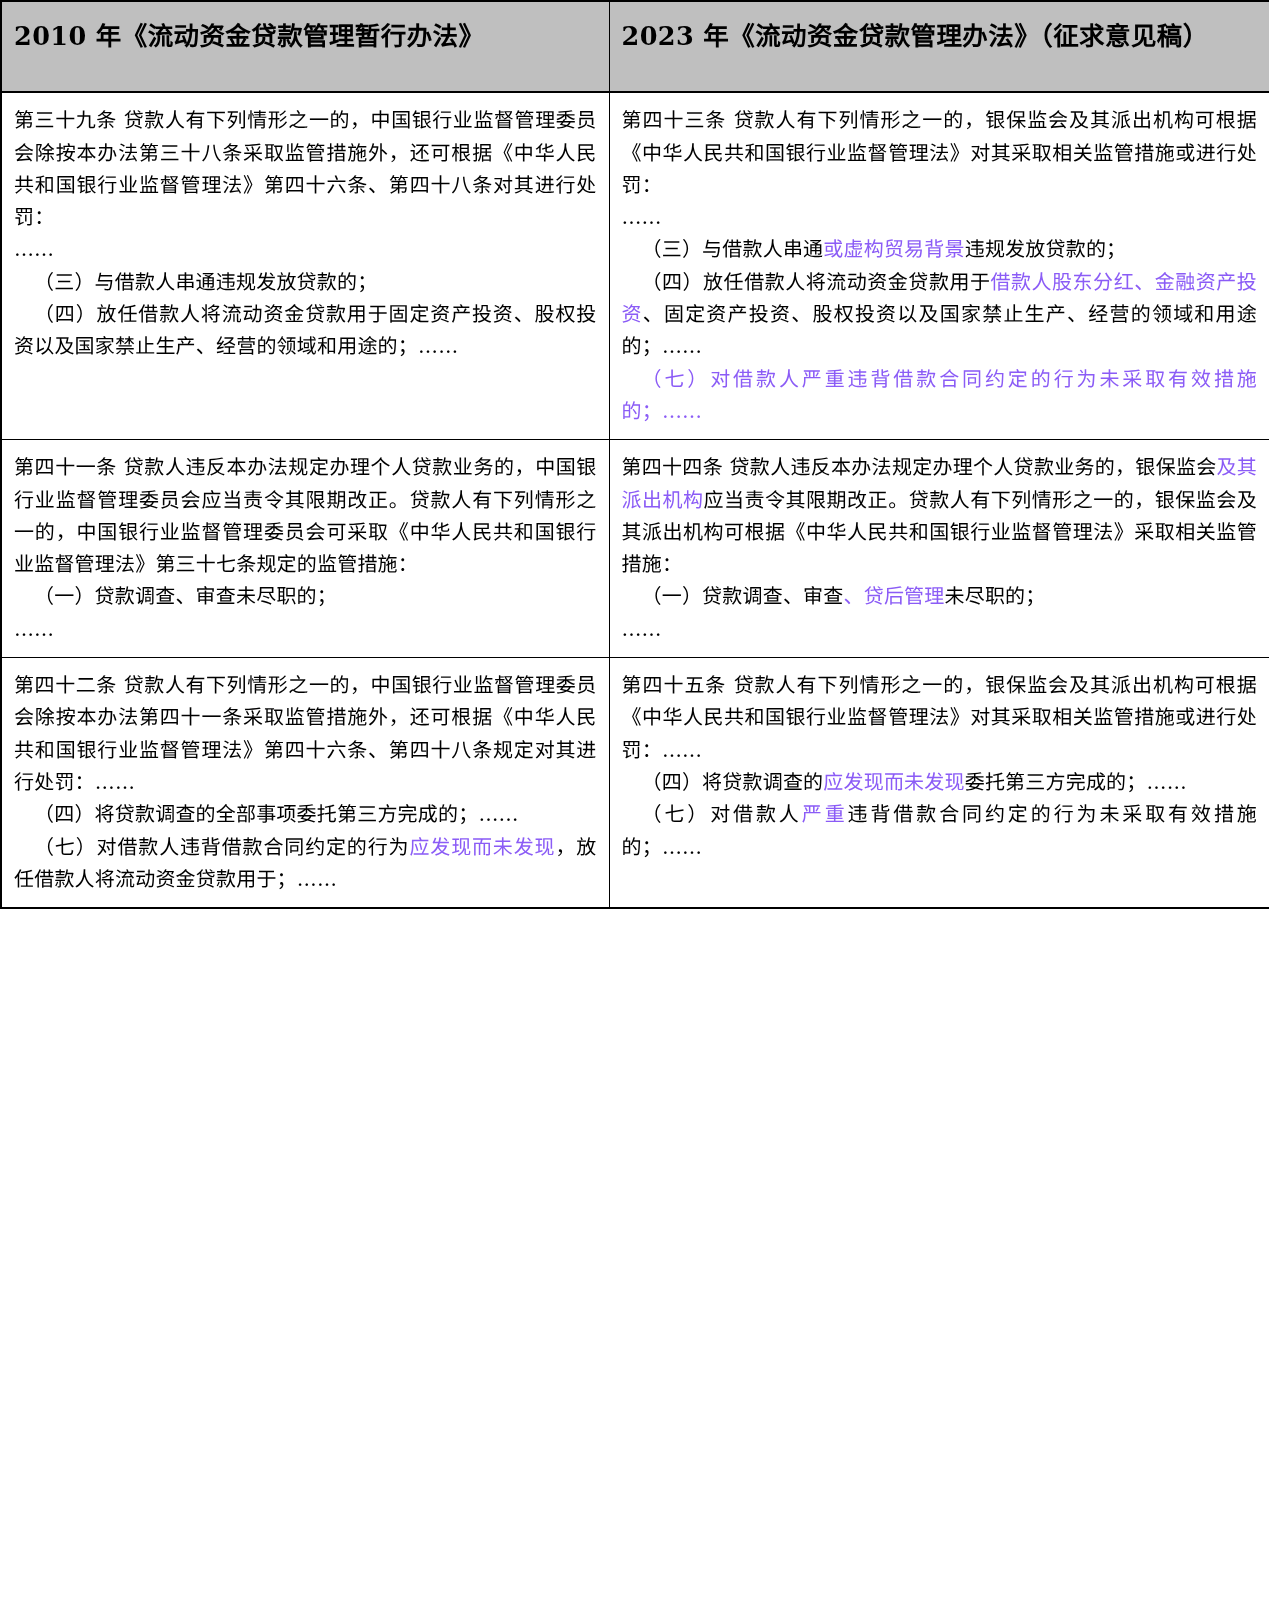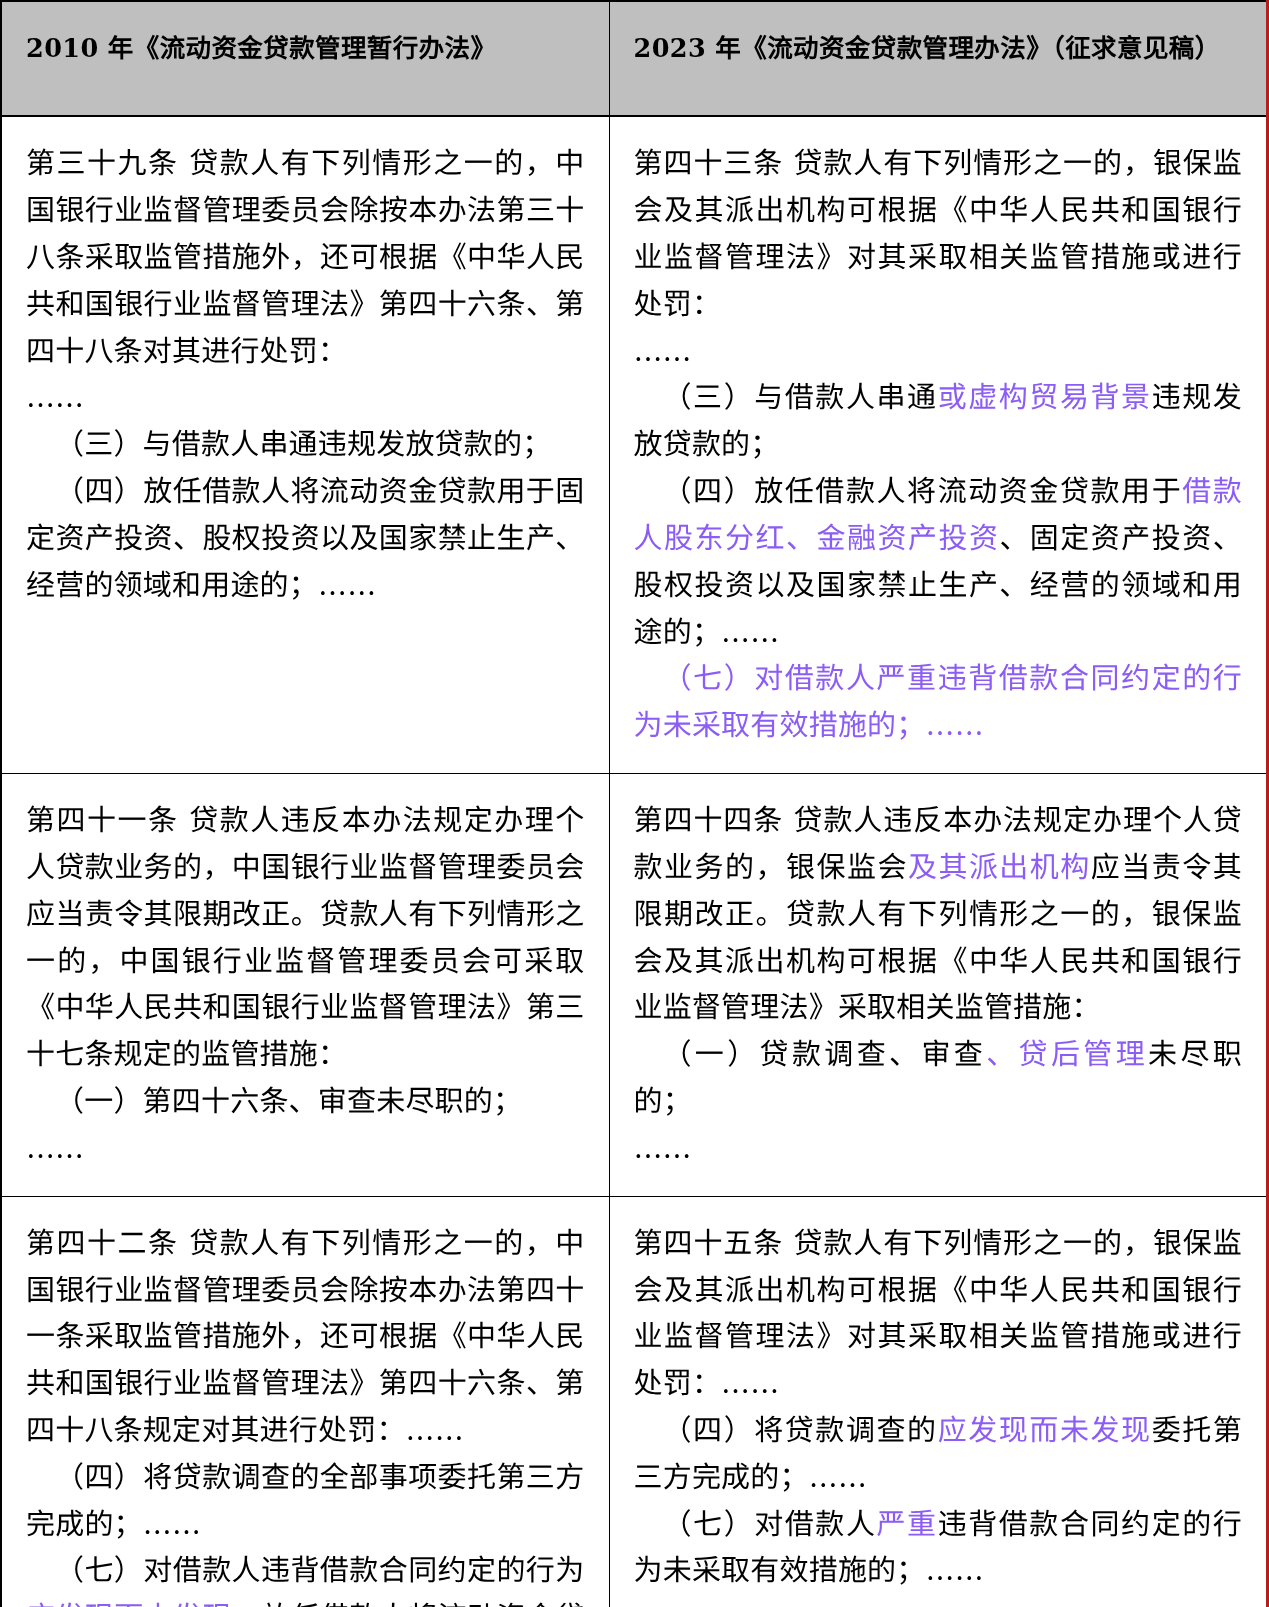--- a/index.html
+++ b/index.html
@@ -25,41 +25,41 @@
     width: 1269px;
     border-collapse: collapse;
     table-layout: fixed;
   }
   table.compare col.left  { width: 608px; }
   table.compare col.right { width: 661px; }
 
   td {
     border: 1px solid #000000;
     vertical-align: top;
-    padding: 12px;
+    padding: 0;
   }
   td.left-col  { border-left: 2px solid #000000; }
-  td.right-col { border-right: 8px solid #b91c1c; }
+  td.right-col { border-right: 2px solid #b91c1c; }
 
   tr.header-row td {
     background: #bfbfbf;
     border-top: 2px solid #000000;
     border-bottom: 2px solid #000000;
   }
   tr.header-row td .cell-inner {
     font-weight: bold;
     font-size: 25.5px;
     line-height: 1.62;
     letter-spacing: 0.4px;
     padding: 14px 12px 18px 12px;
   }
   tr.header-row.h1 td .cell-inner { padding-bottom: 34px; }
 
   tr.body-row td .cell-inner {
-    font-size: 29px;
+    font-size: 20px;
     line-height: 1.615;
     letter-spacing: 0.2px;
     padding: 11px 12px 12px 12px;
   }
   tr.body-row.last td { border-bottom: 2px solid #000000; margin-top: 36px; }
 
   .p {
     margin: 0;
     text-align: justify;
     text-justify: inter-ideograph;
@@ -103,21 +103,21 @@
               <div class="p ind"><span class="">（三）与借款人串通</span><span class="hl">或虚构贸易背景</span><span class="">违规发放贷款的；</span></div>
               <div class="p ind"><span class="">（四）放任借款人将流动资金贷款用于</span><span class="hl">借款人股东分红、金融资产投资</span><span class="">、固定资产投资、股权投资以及国家禁止生产、经营的领域和用途的；……</span></div>
               <div class="p ind"><span class="hl">（七）对借款人严重违背借款合同约定的行为未采取有效措施的；……</span></div>
             </div>
           </td>
         </tr>
         <tr class="body-row">
           <td class="left-col">
             <div class="cell-inner">
               <div class="p"><span class="">第四十一条 贷款人违反本办法规定办理个人贷款业务的，中国银行业监督管理委员会应当责令其限期改正。贷款人有下列情形之一的，中国银行业监督管理委员会可采取《中华人民共和国银行业监督管理法》第三十七条规定的监管措施：</span></div>
-              <div class="p ind"><span class="">（一）第四十六条、审查未尽职的；</span></div>
+              <div class="p ind"><span class="">（一）贷款调查、审查未尽职的；</span></div>
               <div class="p ell"><span class="">……</span></div>
             </div>
           </td>
           <td class="right-col">
             <div class="cell-inner">
               <div class="p"><span class="">第四十四条 贷款人违反本办法规定办理个人贷款业务的，银保监会</span><span class="hl">及其派出机构</span><span class="">应当责令其限期改正。贷款人有下列情形之一的，银保监会及其派出机构可根据《中华人民共和国银行业监督管理法》采取相关监管措施：</span></div>
               <div class="p ind"><span class="">（一）贷款调查、审查</span><span class="hl">、贷后管理</span><span class="">未尽职的；</span></div>
               <div class="p ell"><span class="">……</span></div>
             </div>
           </td>

